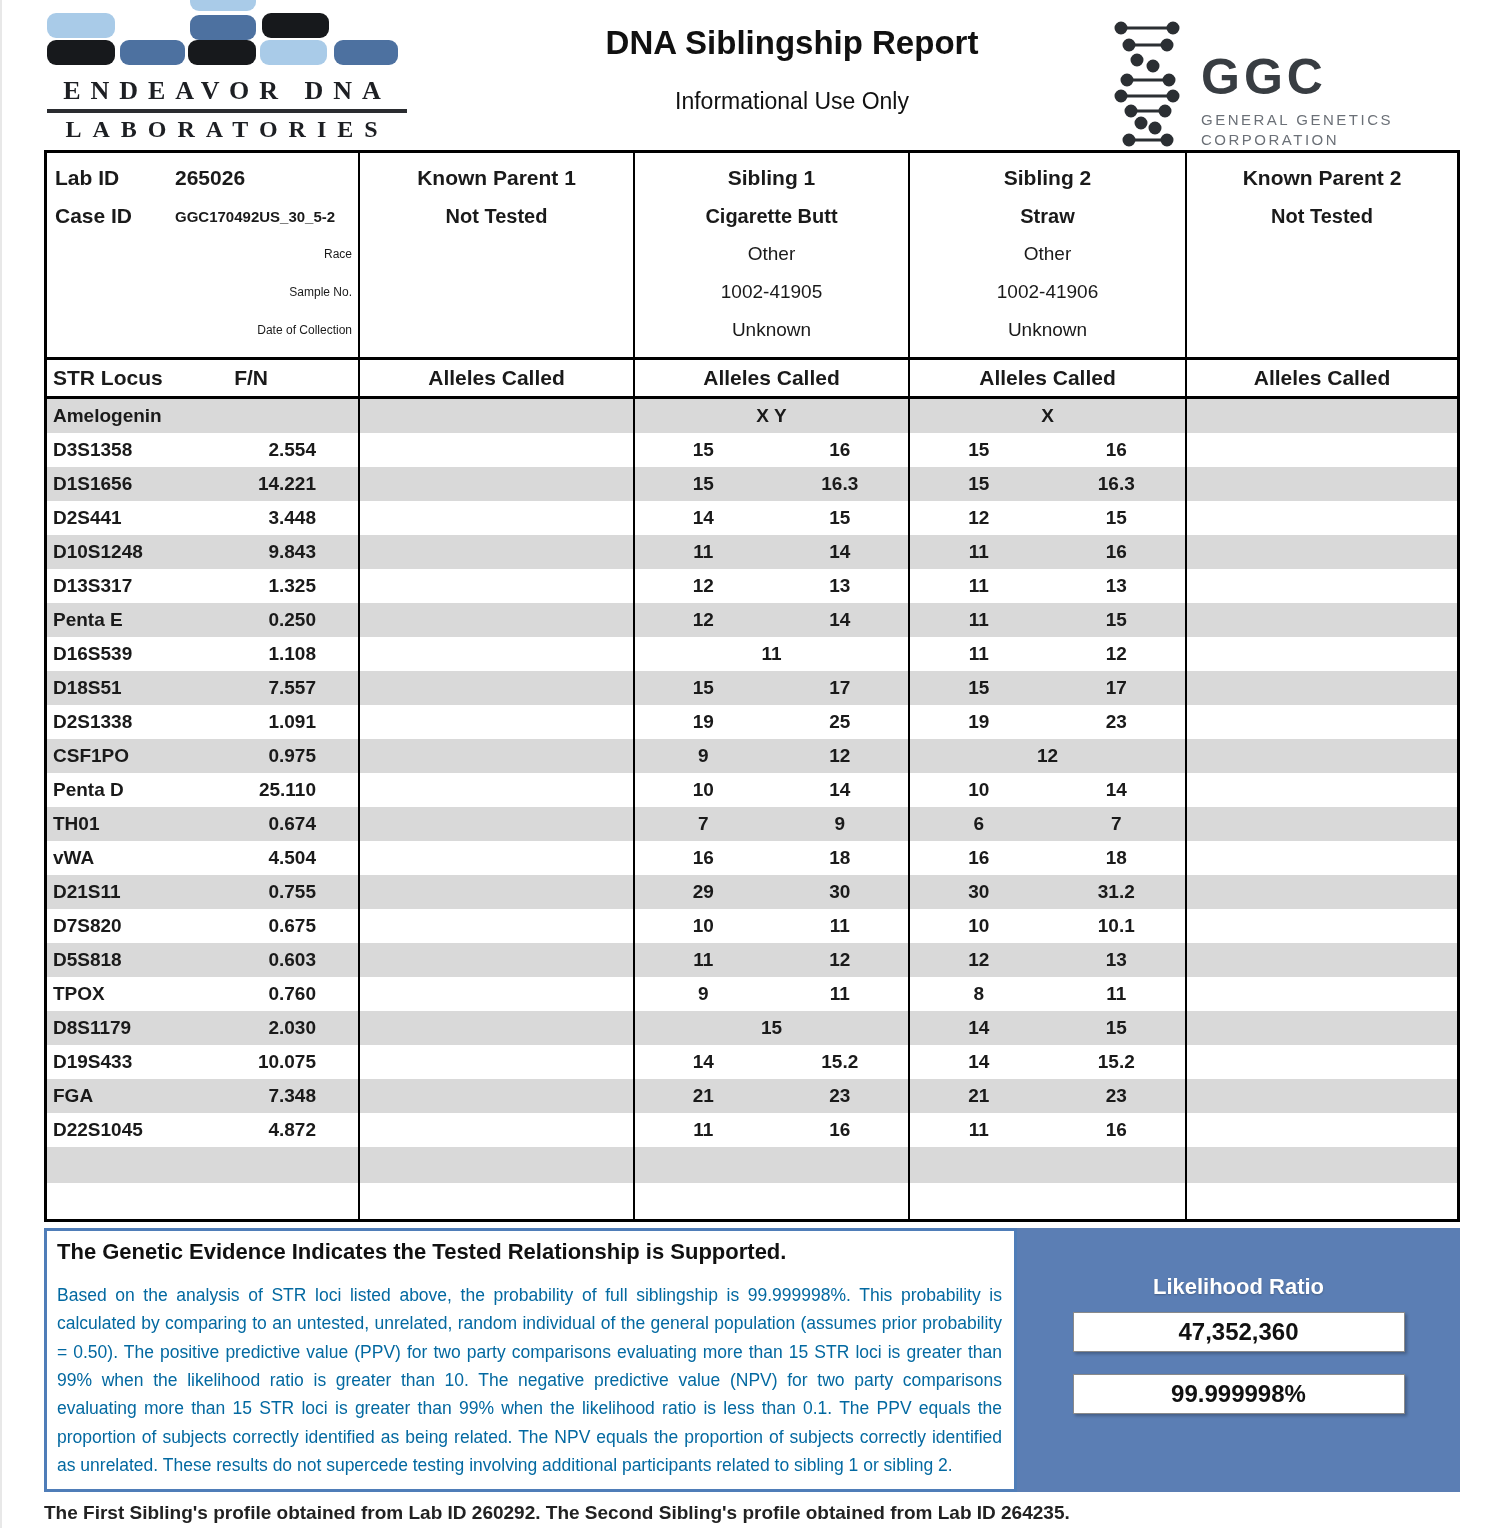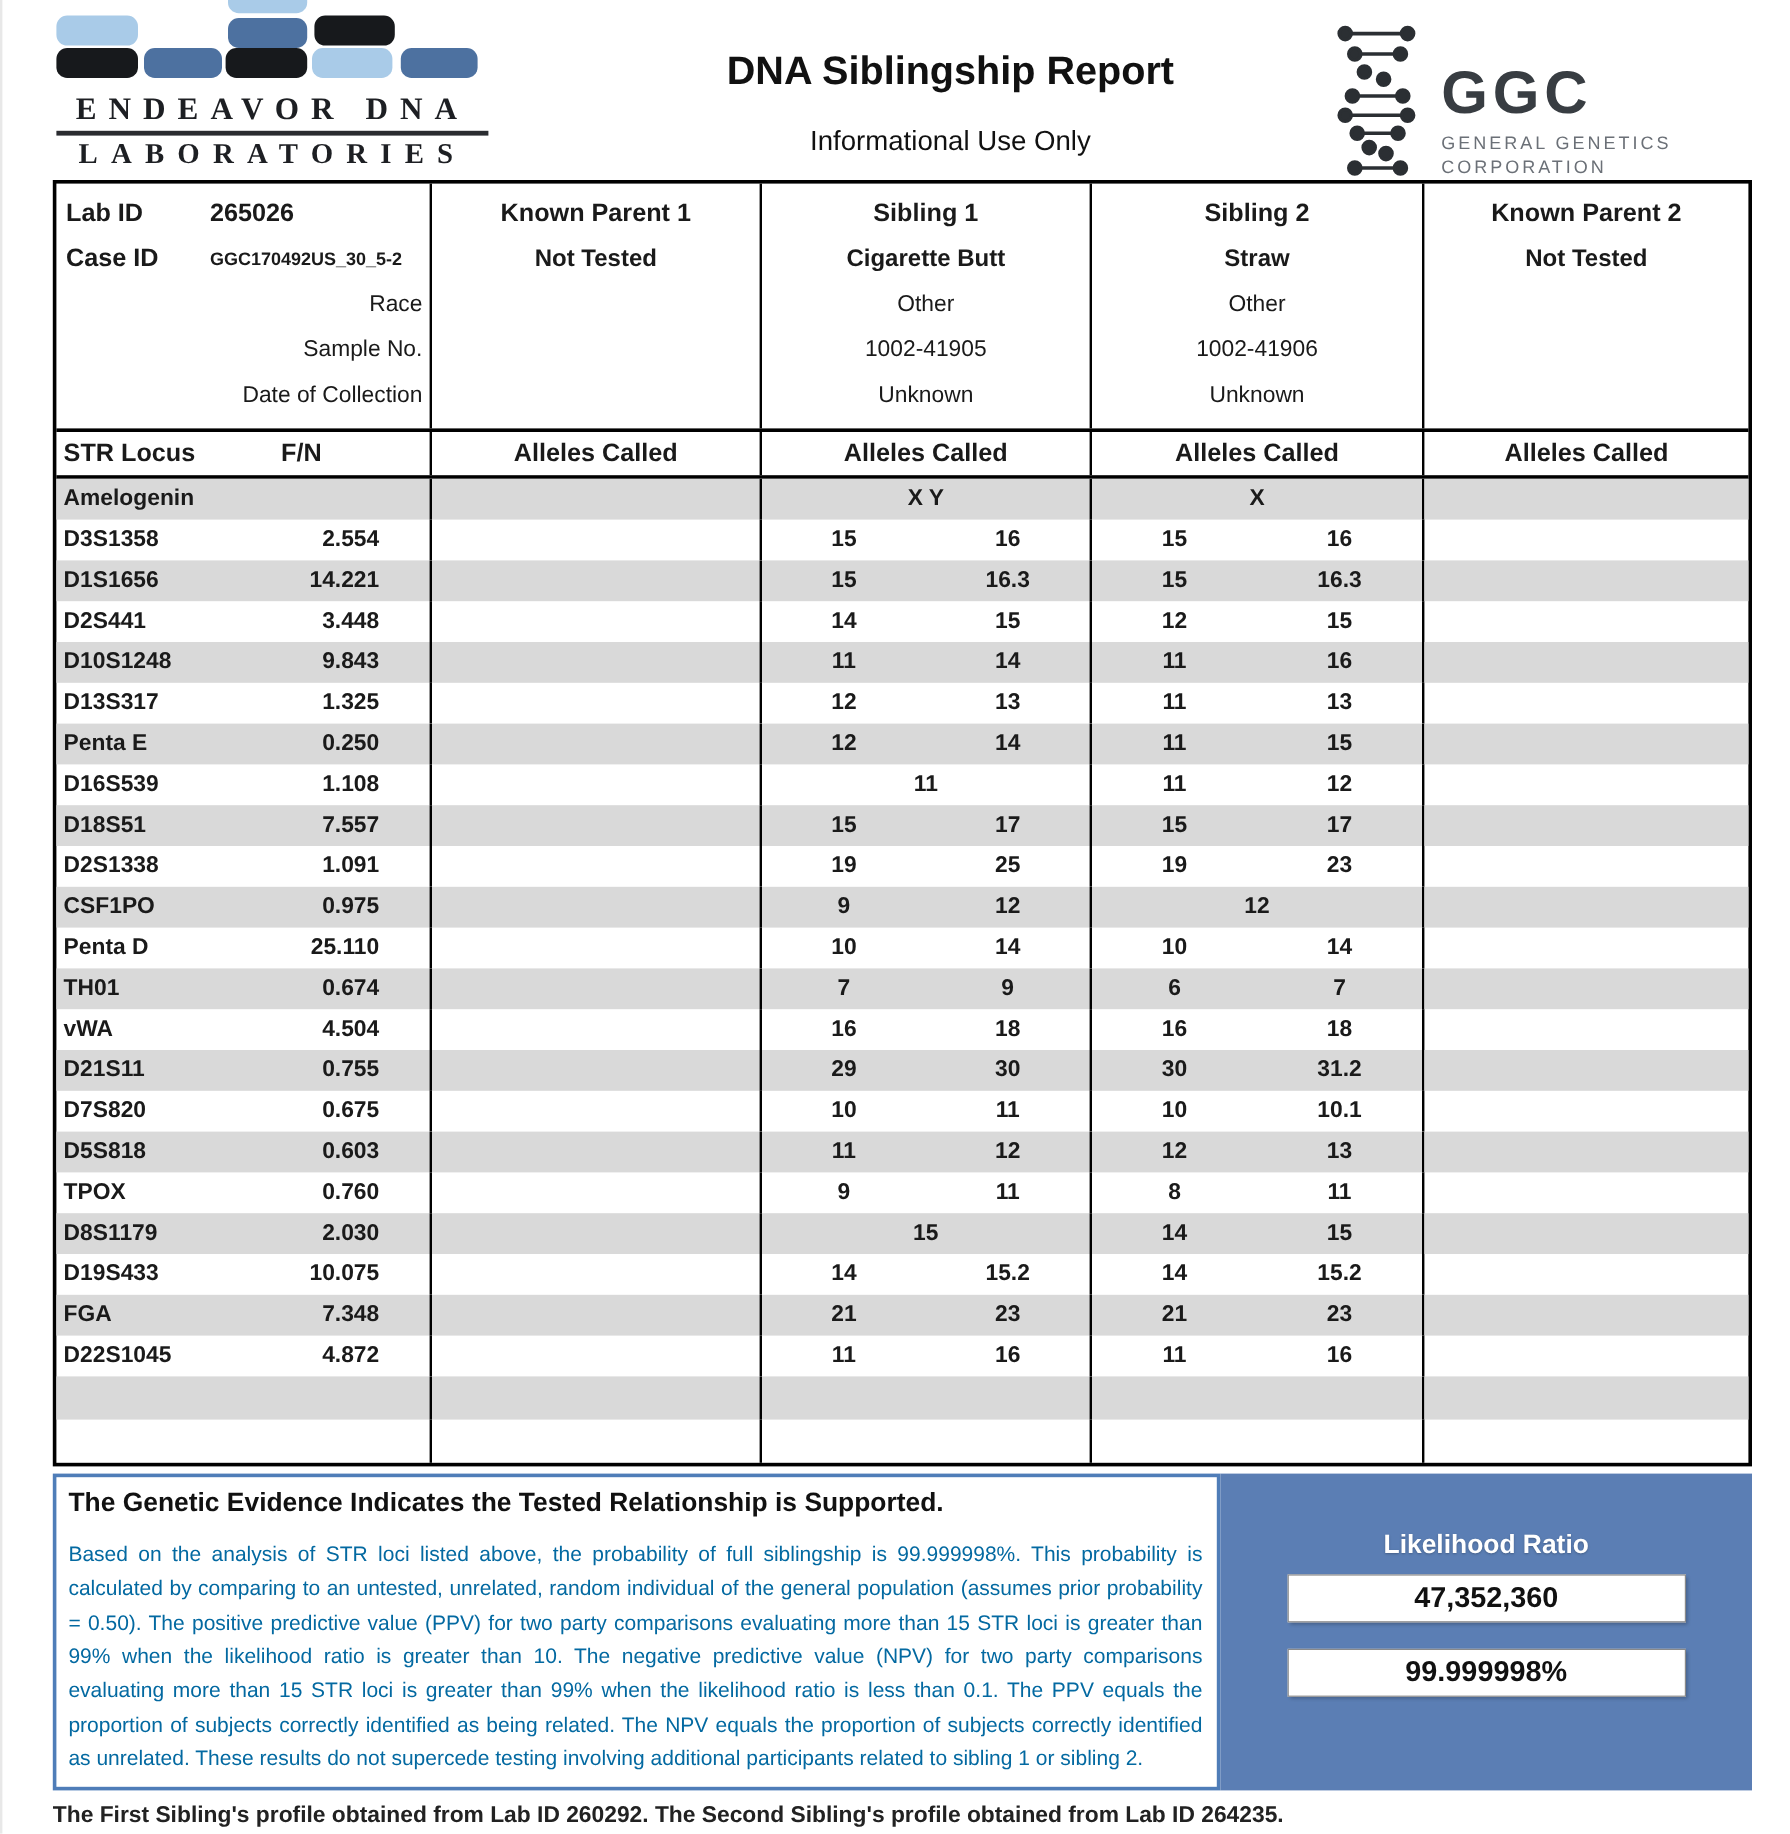--- a/index.html
+++ b/index.html
@@ -17,21 +17,21 @@
   .band { position:absolute; height:25px; border-radius:9px; }
   .band.light { background:#a9cbe8; }
   .band.mid   { background:#4d71a0; }
   .band.dark  { background:#17191c; }
   .logo-text { position:absolute; left:45px; top:76px; width:360px; text-align:center;
     font-family:"Liberation Serif", serif; font-weight:bold; color:#1d1f23; }
   .logo-line1 { font-size:26px; letter-spacing:10px; white-space:nowrap; }
   .logo-rule { border-top:4px solid #2a2c30; margin:3px 0 3px 0; }
   .logo-line2 { font-size:24px; letter-spacing:11px; white-space:nowrap; }
   .title-wrap { flex:1; text-align:center; padding-left:55px; }
-  .main-title { margin-top:40px; font-size:33px; font-weight:bold; color:#111; }
+  .main-title { margin-top:24px; font-size:33px; font-weight:bold; color:#111; }
   .sub-title  { margin-top:26px; font-size:23px; color:#111; }
   .ggc-wrap { width:385px; display:flex; align-items:flex-end; padding-top:8px; }
   .ggc-icon { width:80px; height:132px; }
   .ggc-text { margin-left:14px; }
   .ggc-abbr { font-size:50px; font-weight:bold; color:#383d42; letter-spacing:4px; line-height:1.0; margin-top:18px;}
   .ggc-name { margin-top:8px; font-size:15px; color:#6b7077; letter-spacing:2.5px; line-height:1.35; }
   
   .report-table { margin-left:42px; width:1416px; border:3px solid #000; }
   .grid5 { display:grid; grid-template-columns:313px 275px 275px 277px 270px; }
   .cell { border-right:2px solid #000; }
@@ -41,21 +41,21 @@
   .info .cell { padding:6px 0 8px 0; }
   .info-line { height:38px; display:flex; align-items:center; justify-content:center;
     text-align:center; font-size:19px; }
   .ptitle { font-weight:bold; font-size:21px; }
   .psource { font-weight:bold; font-size:20px; }
   .id-line { height:38px; display:flex; align-items:center; padding-left:8px; }
   .id-label { font-weight:bold; font-size:21px; width:120px; }
   .id-value { font-weight:bold; font-size:21px; }
   .id-value.small { font-size:15px; }
   .rlabel { height:38px; display:flex; align-items:center; justify-content:flex-end;
-    padding-right:6px; font-size:19px;margin-left:12px; }
+    padding-right:6px; font-size:12px;margin-left:12px; }
   
   .colhdr { border-bottom:3px solid #000000; font-weight:bold; font-size:21px; }
   .colhdr .cell { height:36px; display:flex; align-items:center; justify-content:center; }
   .colhdr .locus-hdr { justify-content:space-between; padding:0 90px 0 6px; }
   
   .trow .cell { height:34px; display:flex; align-items:center; font-size:19px; font-weight:bold; }
   .trow.shaded .cell { background:#d9d9d9; }
   .trow.tall .cell { height:36px; }
   .locus-cell { justify-content:space-between; padding:0 42px 0 6px; }
   .locus-name { font-weight:bold; }

